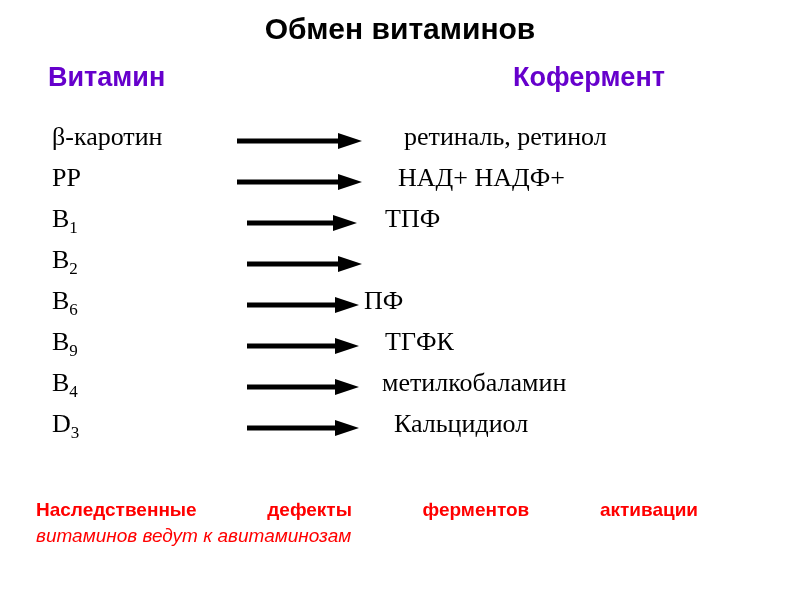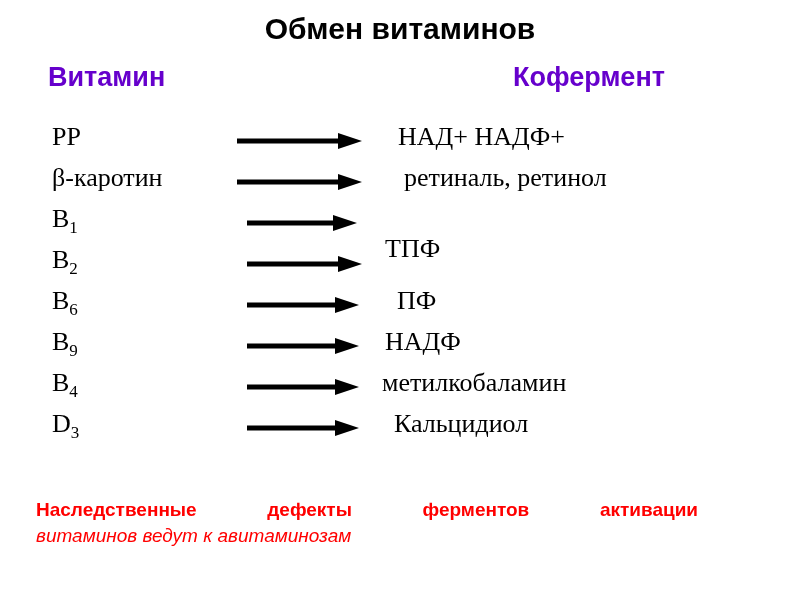--- a/index.html
+++ b/index.html
@@ -111,77 +111,77 @@
 
 <div class="slide">
 
   <div class="title">Обмен витаминов</div>
 
   <div class="col-head left">Витамин</div>
   <div class="col-head right">Кофермент</div>
 
   <div class="rows" id="rows-container">
       <div class="row">
+        <div class="vitamin"><span>β-каротин</span></div>
+        <div class="arrow-wrap" style="left: 237px; width: 125px;">
+          <svg width="125" height="18" viewBox="0 0 125 18">
+            <line x1="0" y1="9" x2="105" y2="9" stroke="#000" stroke-width="5"></line>
+            <polygon points="101,1 125,9 101,17" fill="#000"></polygon>
+          </svg>
+        </div>
+        <div class="coenzyme" style="left: 404px;">ретиналь, ретинол</div>
+      </div>
+      <div class="row">
         <div class="vitamin"><span>РР</span></div>
         <div class="arrow-wrap" style="left: 237px; width: 125px;">
           <svg width="125" height="18" viewBox="0 0 125 18">
             <line x1="0" y1="9" x2="105" y2="9" stroke="#000" stroke-width="5"></line>
             <polygon points="101,1 125,9 101,17" fill="#000"></polygon>
           </svg>
         </div>
         <div class="coenzyme" style="left: 398px;">НАД+ НАДФ+</div>
       </div>
       <div class="row">
-        <div class="vitamin"><span>β-каротин</span></div>
-        <div class="arrow-wrap" style="left: 237px; width: 125px;">
-          <svg width="125" height="18" viewBox="0 0 125 18">
-            <line x1="0" y1="9" x2="105" y2="9" stroke="#000" stroke-width="5"></line>
-            <polygon points="101,1 125,9 101,17" fill="#000"></polygon>
-          </svg>
-        </div>
-        <div class="coenzyme" style="left: 404px;">ретиналь, ретинол</div>
-      </div>
-      <div class="row">
         <div class="vitamin"><span>В</span><sub>1</sub></div>
         <div class="arrow-wrap" style="left: 247px; width: 110px;">
           <svg width="110" height="18" viewBox="0 0 110 18">
             <line x1="0" y1="9" x2="90" y2="9" stroke="#000" stroke-width="5"></line>
             <polygon points="86,1 110,9 86,17" fill="#000"></polygon>
           </svg>
         </div>
-        <div class="coenzyme" style="left: 385px; margin-top: 30px;">ТПФ</div>
+        <div class="coenzyme" style="left: 385px;">ТПФ</div>
       </div>
       <div class="row">
         <div class="vitamin"><span>В</span><sub>2</sub></div>
         <div class="arrow-wrap" style="left: 247px; width: 115px;">
           <svg width="115" height="18" viewBox="0 0 115 18">
             <line x1="0" y1="9" x2="95" y2="9" stroke="#000" stroke-width="5"></line>
             <polygon points="91,1 115,9 91,17" fill="#000"></polygon>
           </svg>
         </div>
       </div>
       <div class="row">
         <div class="vitamin"><span>В</span><sub>6</sub></div>
         <div class="arrow-wrap" style="left: 247px; width: 112px;">
           <svg width="112" height="18" viewBox="0 0 112 18">
             <line x1="0" y1="9" x2="92" y2="9" stroke="#000" stroke-width="5"></line>
             <polygon points="88,1 112,9 88,17" fill="#000"></polygon>
           </svg>
         </div>
-        <div class="coenzyme" style="left: 397px;">ПФ</div>
+        <div class="coenzyme" style="left: 364px;">ПФ</div>
       </div>
       <div class="row">
         <div class="vitamin"><span>В</span><sub>9</sub></div>
         <div class="arrow-wrap" style="left: 247px; width: 112px;">
           <svg width="112" height="18" viewBox="0 0 112 18">
             <line x1="0" y1="9" x2="92" y2="9" stroke="#000" stroke-width="5"></line>
             <polygon points="88,1 112,9 88,17" fill="#000"></polygon>
           </svg>
         </div>
-        <div class="coenzyme" style="left: 385px;">НАДФ</div>
+        <div class="coenzyme" style="left: 385px;">ТГФК</div>
       </div>
       <div class="row">
         <div class="vitamin"><span>В</span><sub>4</sub></div>
         <div class="arrow-wrap" style="left: 247px; width: 112px;">
           <svg width="112" height="18" viewBox="0 0 112 18">
             <line x1="0" y1="9" x2="92" y2="9" stroke="#000" stroke-width="5"></line>
             <polygon points="88,1 112,9 88,17" fill="#000"></polygon>
           </svg>
         </div>
         <div class="coenzyme" style="left: 382px;">метилкобаламин</div>

